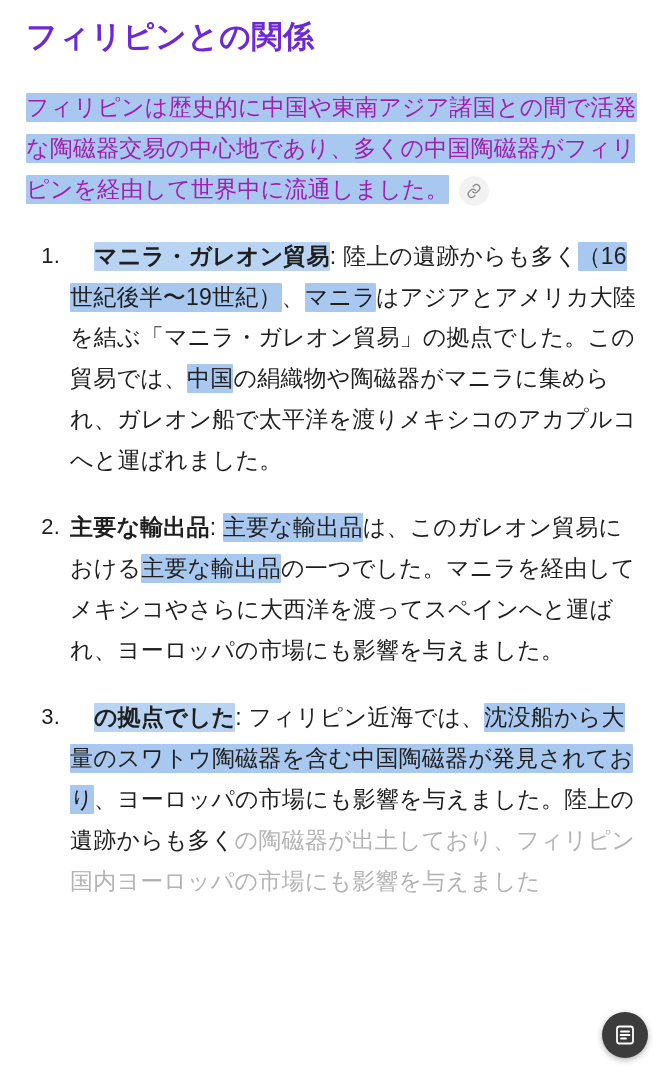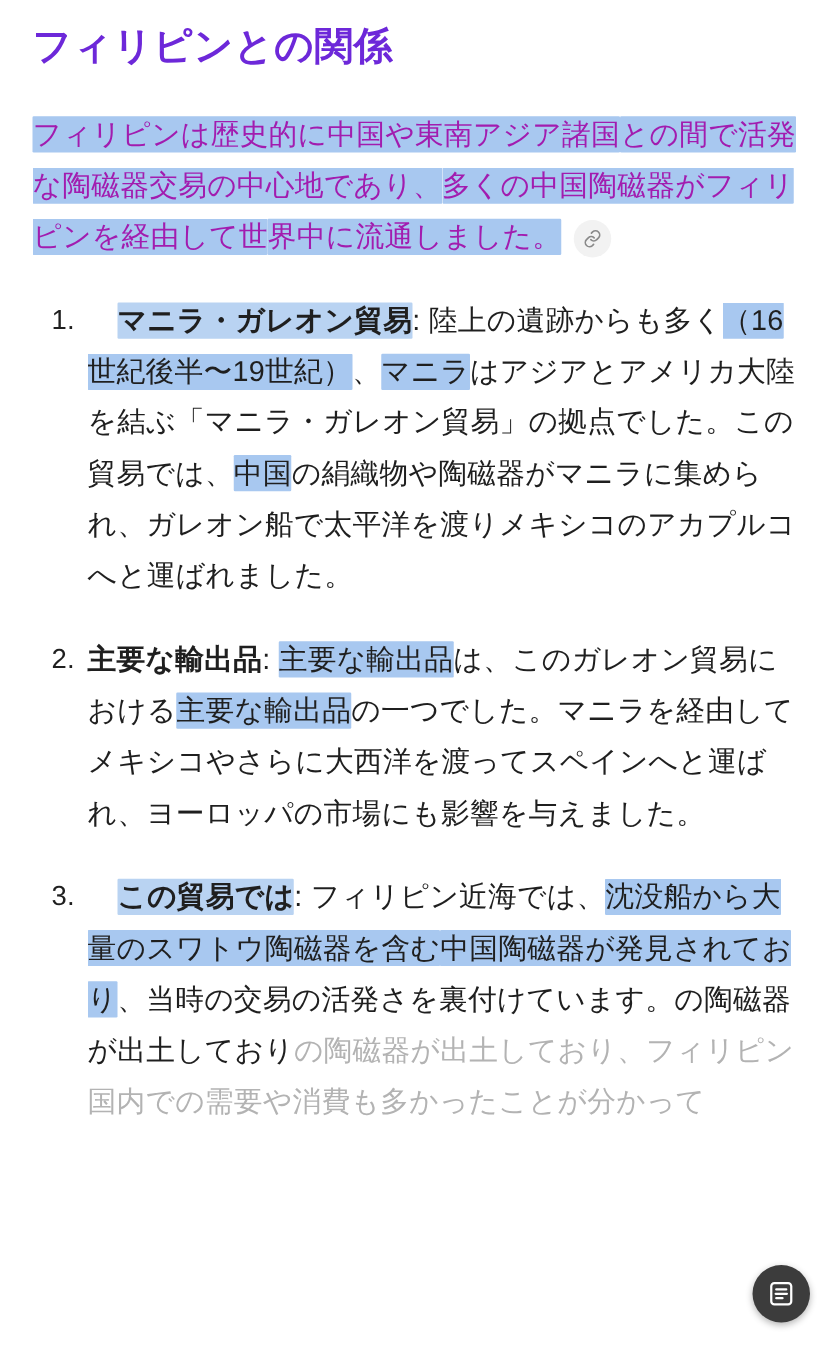--- a/index.html
+++ b/index.html
@@ -143,21 +143,21 @@
       <span class="term hl-soft">マニラ・ガレオン貿易</span><span>: </span><span>陸上の遺跡からも多く</span><span class="hl">（16世紀後半〜19世紀）</span><span>、</span><span class="hl">マニラ</span><span>はアジアとアメリカ大陸を結ぶ「マニラ・ガレオン貿易」の拠点でした。この貿易では、</span><span class="hl">中国</span><span>の絹織物や陶磁器がマニラに集められ、ガレオン船で太平洋を渡りメキシコのアカプルコへと運ばれました。</span>
     </li>
 
     <li>
       <span class="num">2.</span>
       <span class="term">主要な輸出品</span><span>: </span><span class="hl">主要な輸出品</span><span>は、このガレオン貿易における</span><span class="hl">主要な輸出品</span><span>の一つでした。マニラを経由してメキシコやさらに大西洋を渡ってスペインへと運ばれ、ヨーロッパの市場にも影響を与えました。</span>
     </li>
 
     <li>
       <span class="num">3.</span>
-      <span class="term hl-soft">この貿易では</span><span>: </span><span>フィリピン近海では、</span><span class="hl">沈没船から大量のスワトウ陶磁器を含む</span><span class="hl">中国陶磁器が発見されており</span><span>、当時の交易の活発さを裏付けています。の陶磁器が出土しており</span><span class="fade">の陶磁器が出土しており、フィリピン国内</span><span class="fade">での需要や消費も多かったことが分かって</span>
+      <span class="term hl-soft">の拠点でした</span><span>: </span><span>フィリピン近海では、</span><span class="hl">沈没船から大量のスワトウ陶磁器を含む</span><span class="hl">中国陶磁器が発見されており</span><span>、ヨーロッパの市場にも影響を与えました。陸上の遺跡からも多く</span><span class="fade">の陶磁器が出土しており、フィリピン国内</span><span class="fade">ヨーロッパの市場にも影響を与えました</span>
     </li>
 
   </ol>
 
   <div class="bottom-fade"></div>
 
   <div class="fab">
     <span>
       <svg width="24" height="24" viewBox="0 0 24 24" fill="none" stroke="#ffffff" stroke-width="1.8" stroke-linecap="round" stroke-linejoin="round">
         <rect x="4" y="3.5" width="16" height="17" rx="2.5"></rect>

